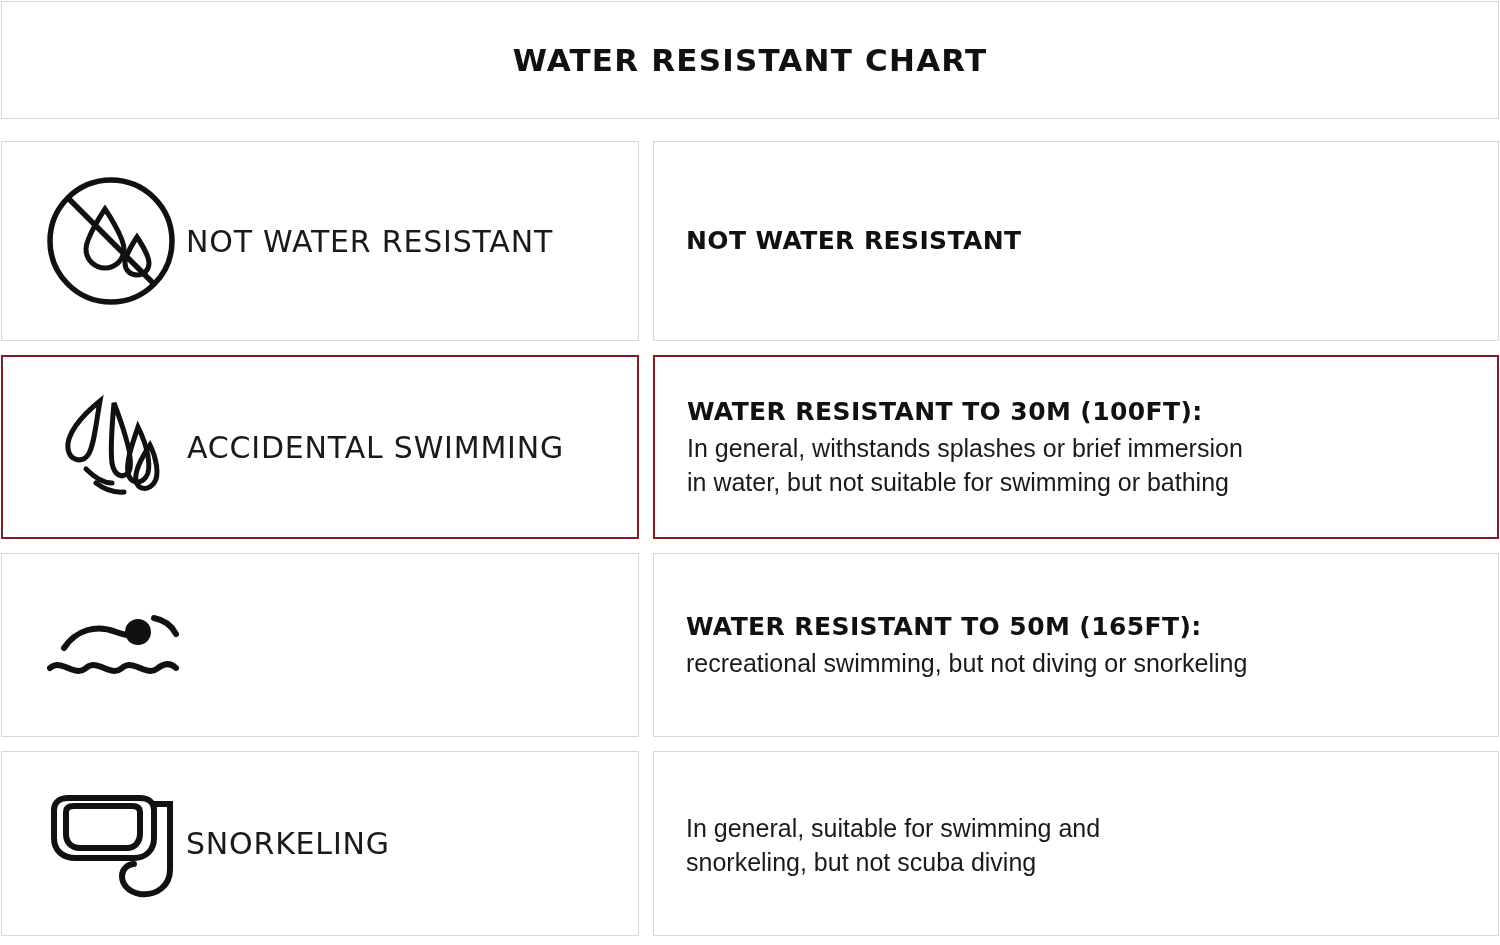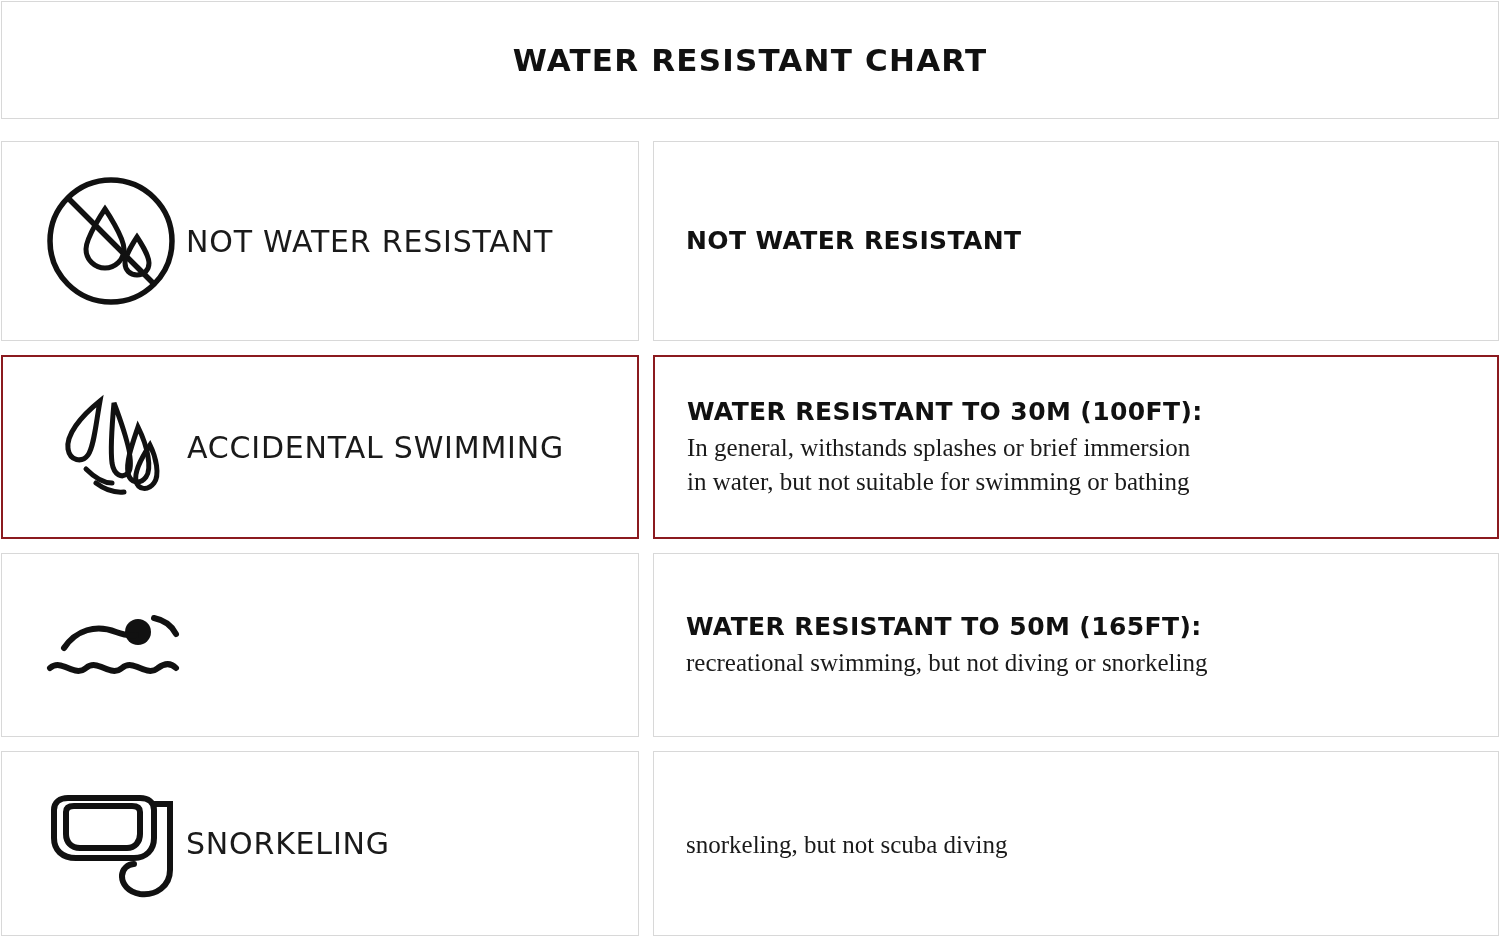--- a/index.html
+++ b/index.html
@@ -97,21 +97,21 @@
   }
   .right-heading {
     font-family: "DejaVu Sans", sans-serif;
     font-weight: bold;
     font-size: 25px;
     letter-spacing: 0.4px;
     color: #111111;
     line-height: 1.35;
   }
   .right-body {
-    font-family: Liberation Serif, serif;
+    font-family: Liberation Sans, sans-serif;
     font-size: 25px;
     line-height: 1.36;
     color: #1a1a1a;
     margin-top: 2px;
   }
   .right-body .line { display: block; white-space: nowrap; }
   .heading-only .right-heading { font-size: 25px; }
 </style>
 </head>
 <body>
@@ -197,20 +197,21 @@
             <path d="M30 38 C30 34 33 32 38 32 L96 32 C101 32 104 34 104 38 L104 60 C104 68 99 74 91 74 L44 74 C35 74 30 68 30 60 Z"></path>
             <path d="M118 30 L134 30 L134 96 C134 112 120 122 104 120 C92 118 86 110 86 102"></path>
             <path d="M86 102 C86 95 92 90 98 90"></path>
           </svg>
         </div>
         <div class="left-label">SNORKELING</div>
       </div>
       <div class="cell cell-right">
         <div class="right-content">
           <div class="right-body">
+            <span class="line">In general, suitable for swimming and</span>
             <span class="line">snorkeling, but not scuba diving</span>
           </div>
         </div>
       </div>
     </div>
 
   </div>
 </div>
 
 </body></html>

